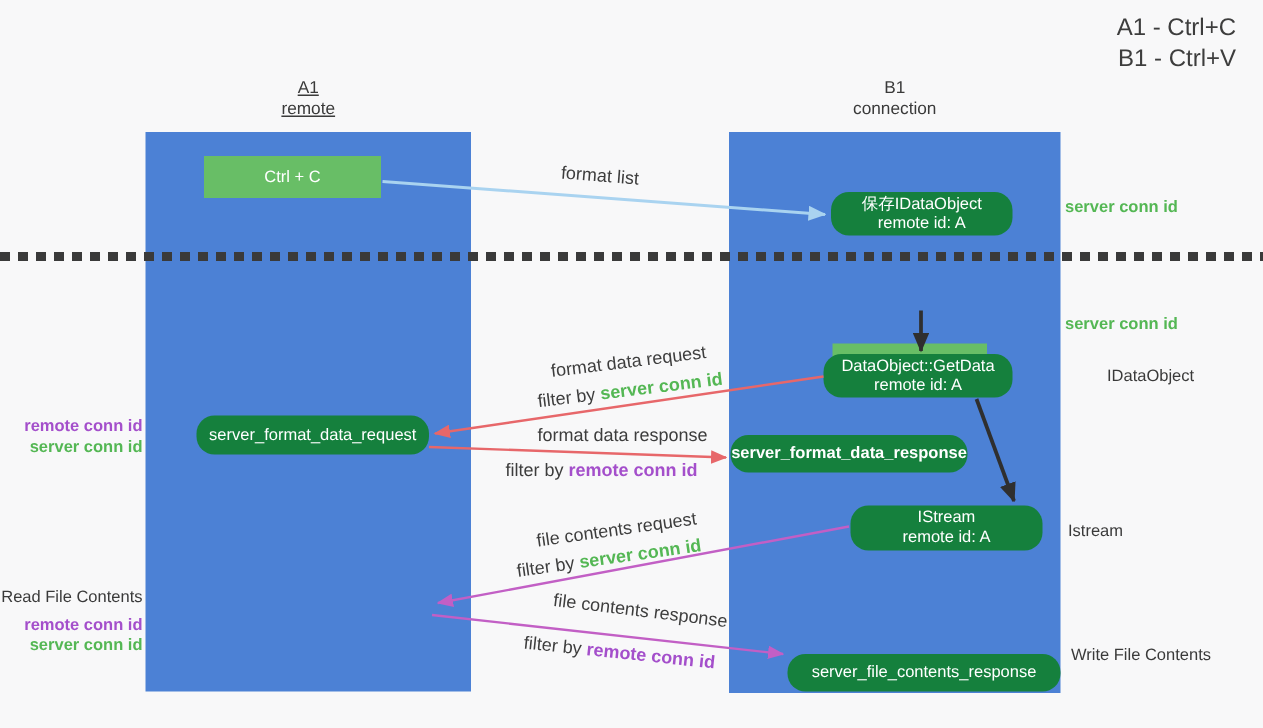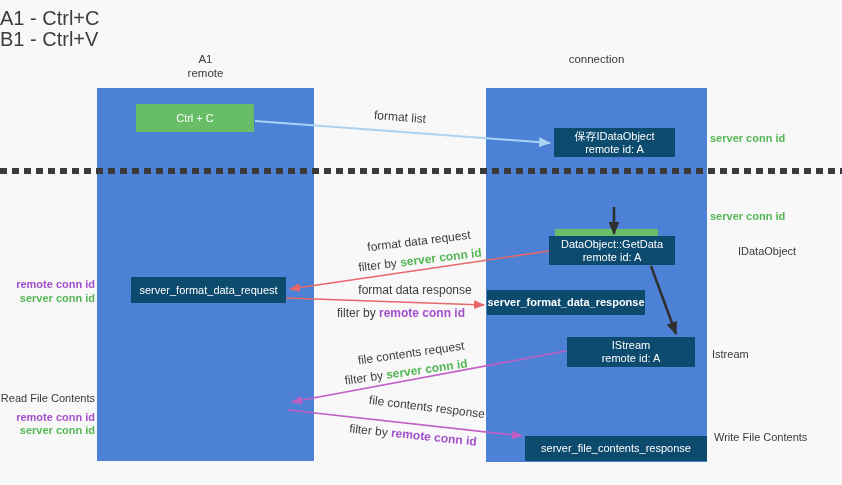--- a/index.html
+++ b/index.html
@@ -8,22 +8,22 @@
   .canvas {
     position: relative;
     width: 842px;
     height: 485px;
     background: #f8f8f9;
     overflow: hidden;
   }
   .title {
     position: absolute;
     left: 0; top: 8px; width: 824px;
-    text-align: left;
-    font-size: 20px;
+    text-align: right;
+    font-size: 16px;
     line-height: 21px;
     color: #3d3d3d;
   }
   .lane-header {
     position: absolute;
     top: 52px;
     text-align: center;
     font-size: 11.5px;
     line-height: 14px;
     color: #3a3a3a;
@@ -44,21 +44,21 @@
     flex-direction: column;
     align-items: center;
     justify-content: center;
     color: #ffffff;
     font-size: 11px;
     line-height: 13px;
     text-align: center;
     white-space: nowrap;
   }
   .node-green { background: #68be66; }
-  .node-orange { background: #0c4a6e; }
+  .node-orange { background: #15803d; border-radius: 12px; }
   .side-label {
     position: absolute;
     font-size: 11px;
     line-height: 13px;
     white-space: nowrap;
     color: #3a3a3a;
   }
   .left-label {
     position: absolute;
     right: 747px;
@@ -88,25 +88,26 @@
 </head>
 <body>
 
 <div class="canvas">
 
   <div class="title">
     <div>A1 - Ctrl+C</div>
     <div>B1 - Ctrl+V</div>
   </div>
 
-  <div class="lane-header" style="left:97px;width:217px;">
+  <div class="lane-header" style="left:97px;width:217px;text-decoration:underline;">
     <div>A1</div>
     <div>remote</div>
   </div>
   <div class="lane-header" style="left:486px;width:221px;">
+    <div>B1</div>
     <div>connection</div>
   </div>
 
   <div class="lane" style="left:97px;top:88px;width:217px;height:373px;"></div>
   <div class="lane" style="left:486px;top:88px;width:221px;height:374px;"></div>
 
   <div class="divider"></div>
 
   <div class="node node-green" style="left:136px;top:104px;width:118px;height:28px;">
     <div>Ctrl + C</div>

